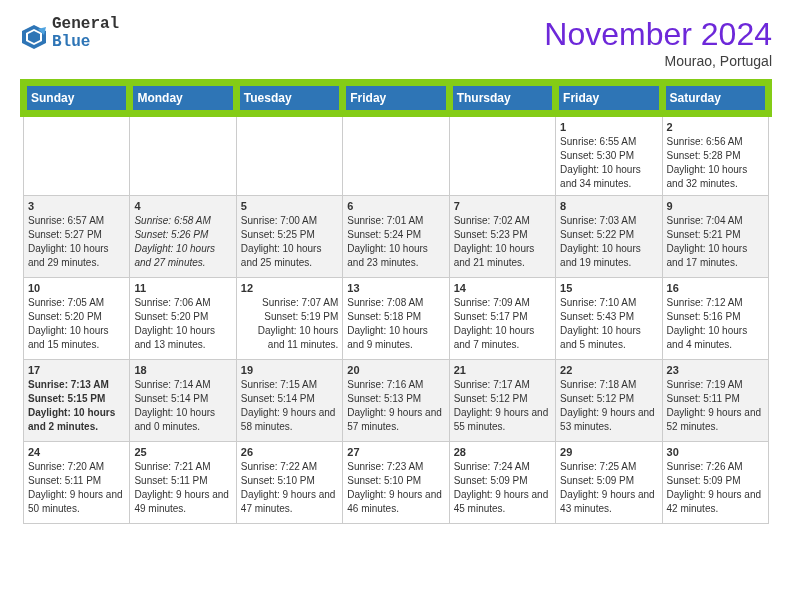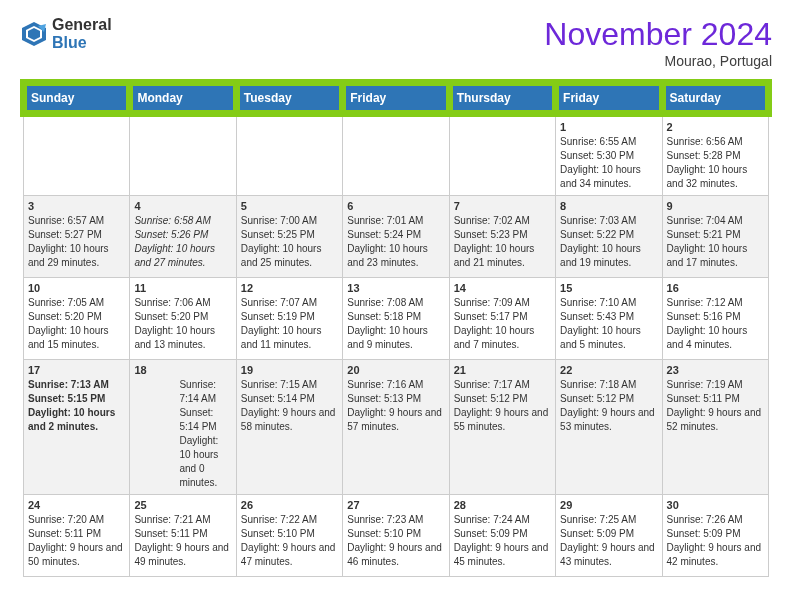--- a/index.html
+++ b/index.html
@@ -15,21 +15,22 @@
       padding: 16px 20px 10px 20px;
     }
     .header-area {
       display: flex;
       justify-content: space-between;
       align-items: flex-start;
       margin-bottom: 10px;
     }
     .logo {
       display: flex;
-      align-items: center;
+      align-items: flex-end;
+      font-family: Liberation Mono, monospace;
     }
     .logo-text {
       display: flex;
       flex-direction: column;
       line-height: 1.1;
     }
     .logo-general {
       font-size: 16px;
       font-weight: bold;
       color: #333;
@@ -213,21 +214,21 @@
 Daylight: 10 hours and 15 minutes.</div>
           </td>
           <td>
             <div class="day-number">11</div>
             <div class="day-info" style="white-space: pre-line;">Sunrise: 7:06 AM
 Sunset: 5:20 PM
 Daylight: 10 hours and 13 minutes.</div>
           </td>
           <td>
             <div class="day-number">12</div>
-            <div class="day-info" style="white-space: pre-line;">Sunrise: 7:07 AM
+            <div class="day-info" style="white-space: pre-line; text-align: right;">Sunrise: 7:07 AM
 Sunset: 5:19 PM
 Daylight: 10 hours and 11 minutes.</div>
           </td>
           <td>
             <div class="day-number">13</div>
             <div class="day-info" style="white-space: pre-line;">Sunrise: 7:08 AM
 Sunset: 5:18 PM
 Daylight: 10 hours and 9 minutes.</div>
           </td>
           <td>
@@ -251,21 +252,21 @@
         </tr>
         <tr class="row-even">
           <td>
             <div class="day-number">17</div>
             <div class="day-info" style="white-space: pre-line; font-weight: bold;">Sunrise: 7:13 AM
 Sunset: 5:15 PM
 Daylight: 10 hours and 2 minutes.</div>
           </td>
           <td>
             <div class="day-number">18</div>
-            <div class="day-info" style="white-space: pre-line; margin-left: 45px;">Sunrise: 7:14 AM
+            <div class="day-info" style="white-space: pre-line;">Sunrise: 7:14 AM
 Sunset: 5:14 PM
 Daylight: 10 hours and 0 minutes.</div>
           </td>
           <td>
             <div class="day-number">19</div>
             <div class="day-info" style="white-space: pre-line;">Sunrise: 7:15 AM
 Sunset: 5:14 PM
 Daylight: 9 hours and 58 minutes.</div>
           </td>
           <td>

